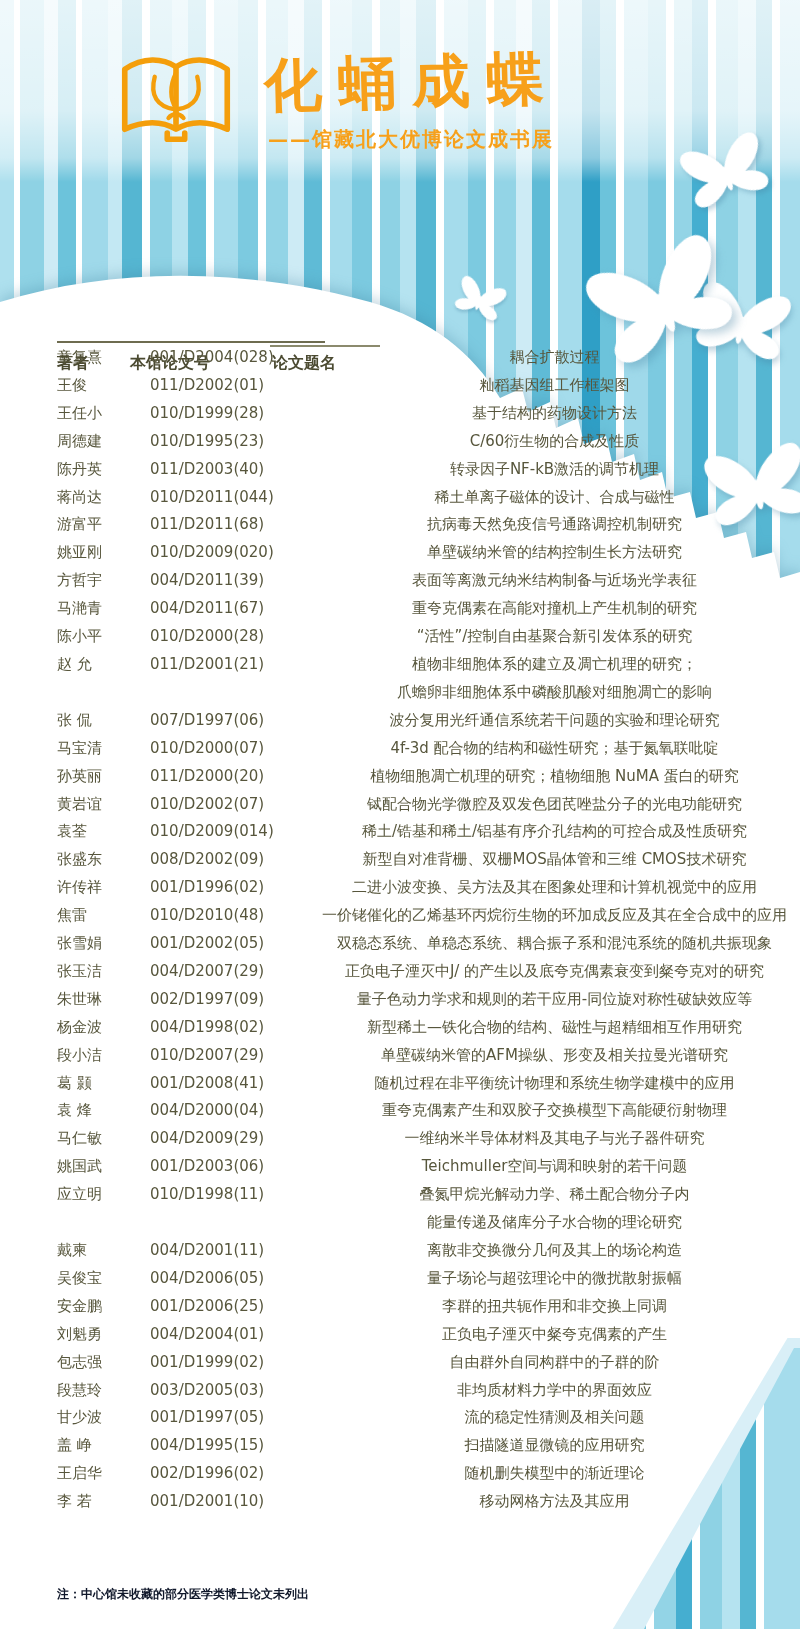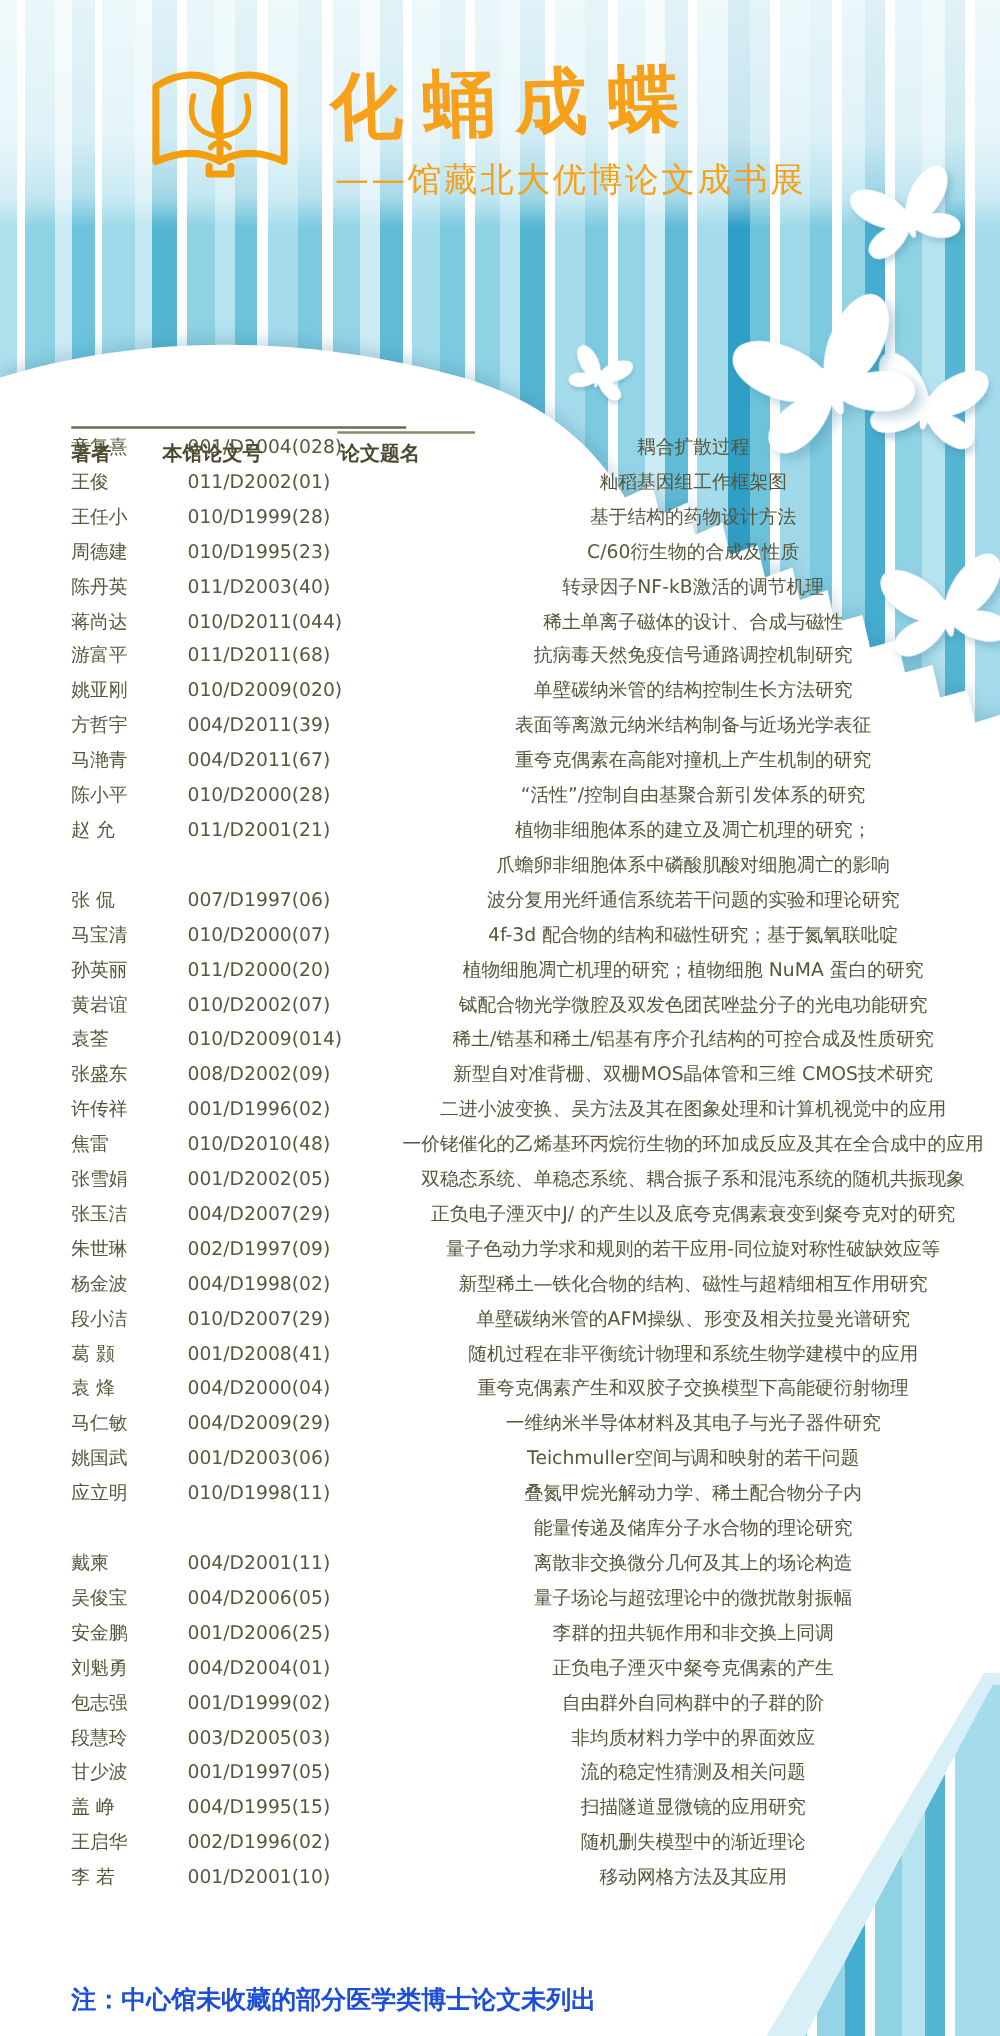--- a/index.html
+++ b/index.html
@@ -56,40 +56,40 @@
   }
   
   .logo{position:absolute;left:112px;top:48px;z-index:5;}
   .title{
     position:absolute;left:264px;top:44px;z-index:5;
     font-size:58px;font-weight:bold;letter-spacing:16px;color:#F7A01A;
     transform:rotate(-1.5deg);white-space:nowrap;
   }
   .subtitle{
     position:absolute;left:268px;top:126px;z-index:5;
-    font-size:27px;font-weight:normal;letter-spacing:2px;color:#F7A01A;white-space:nowrap;
+    font-size:20px;font-weight:bold;letter-spacing:2px;color:#F7A01A;white-space:nowrap;
   }
   
   .thead{
     position:absolute;left:57px;top:317px;width:740px;z-index:6;
     display:grid;grid-template-columns:73px 142px 1fr;
     font-size:16px;font-weight:bold;color:#4b4a31;white-space:nowrap;margin-top:36px;
   }
   .hline1{position:absolute;left:57px;top:341px;width:268px;height:2px;background:#6e6c50;z-index:6;}
   .hline2{position:absolute;left:270px;top:345px;width:110px;height:2px;background:#8b8a6d;z-index:6;}
   .rows{
     position:absolute;left:57px;top:344px;width:740px;z-index:6;
     color:#57563c;font-size:15px;
   }
   .trow{display:grid;grid-template-columns:73px 142px 1fr;gap:20px;}
   .cell{line-height:27.9px;white-space:nowrap;}
   .tline{line-height:27.9px;white-space:nowrap;text-align:center;}
   .foot{
     position:absolute;left:57px;top:1586px;z-index:6;
-    font-size:20px;font-weight:bold;color:#1d4ed8;white-space:nowrap;
+    font-size:12px;font-weight:bold;color:#0f172a;white-space:nowrap;
   }
 </style>
 </head>
 <body>
 
 <div class="stripes"></div>
 <div class="topfade"></div>
 
 <svg class="scene" width="800" height="1629" viewBox="0 0 800 1629">
   <defs>

